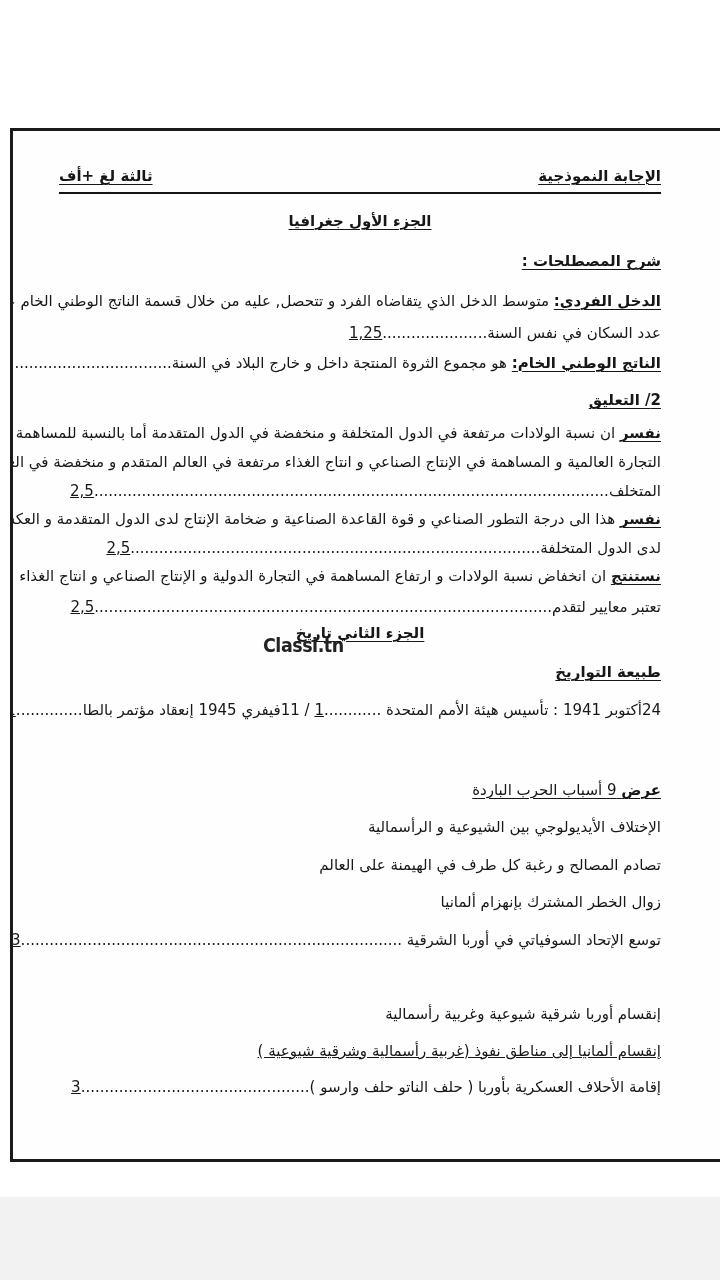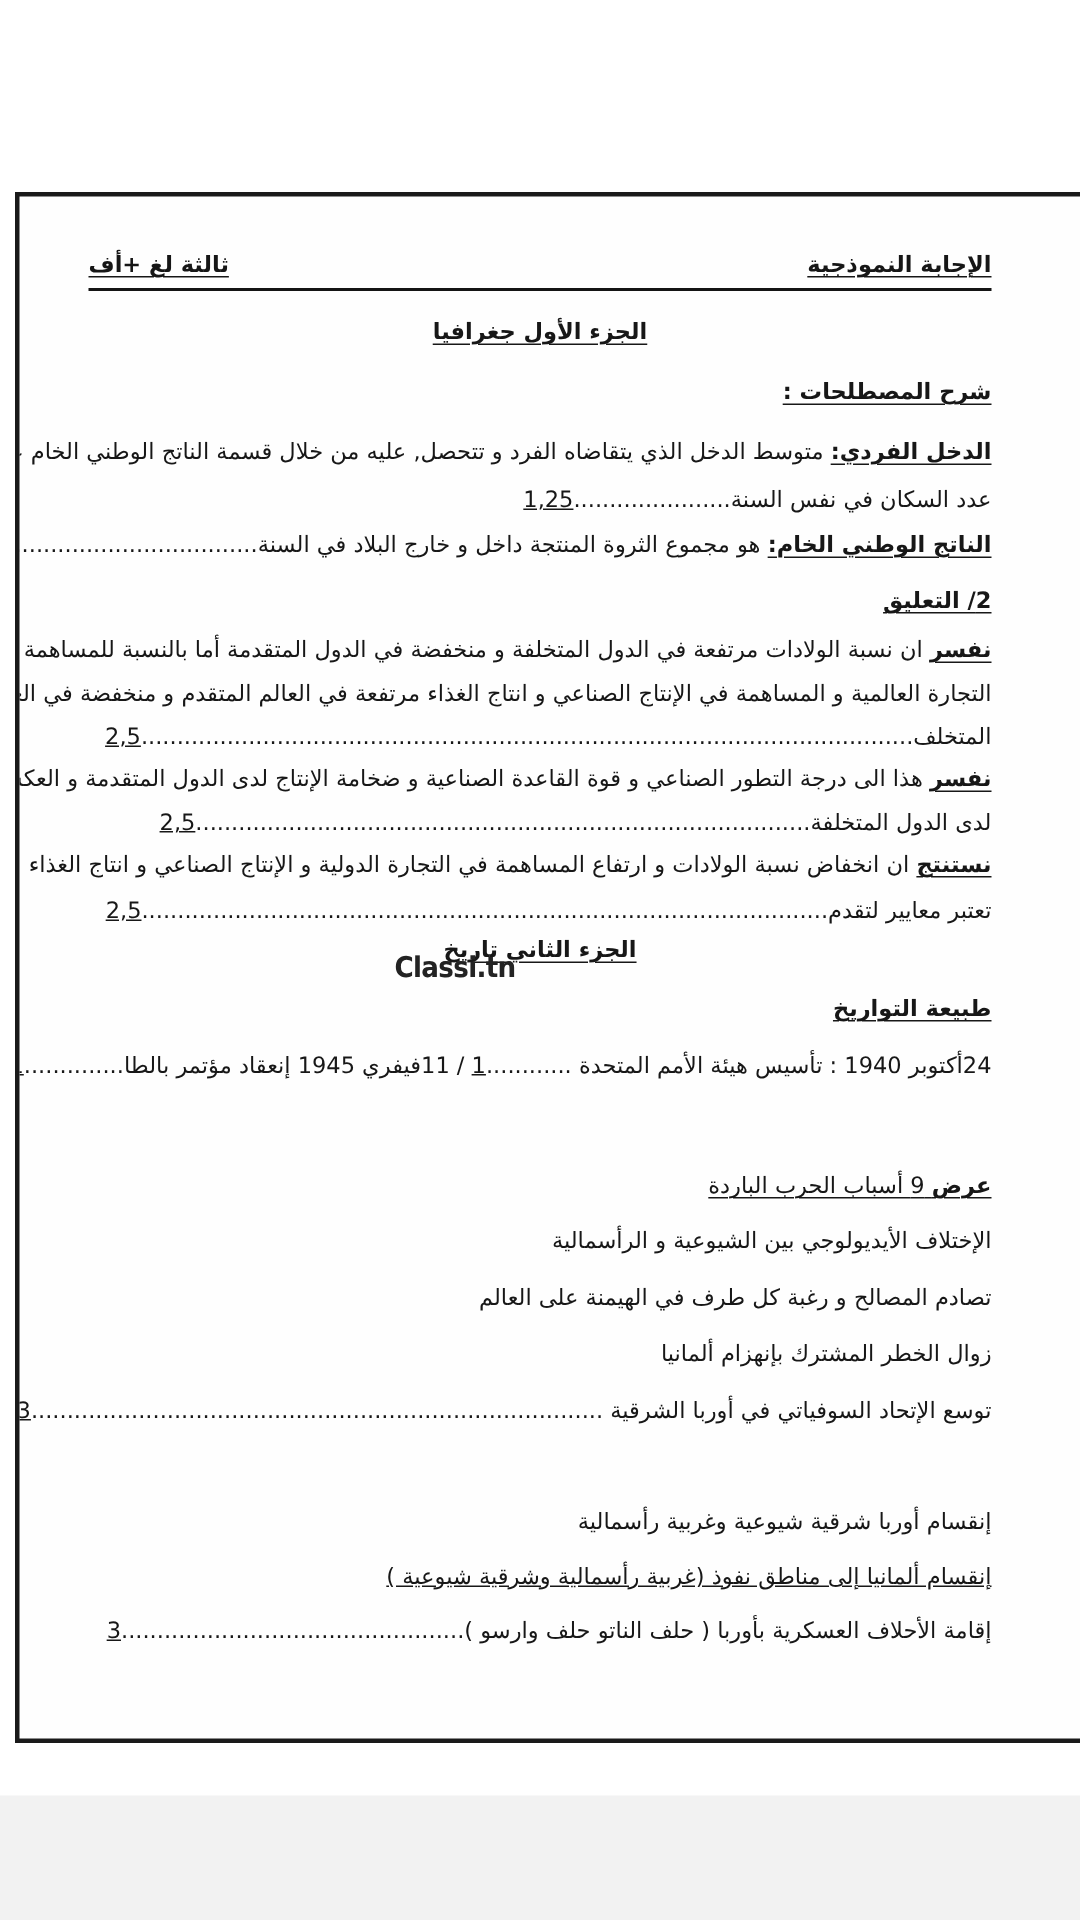--- a/index.html
+++ b/index.html
@@ -105,21 +105,21 @@
   <div class="line center" style="top:491px;">
     <span class="b u">الجزء الثاني تاريخ</span>
   </div>
   <div class="watermark">Classi.tn</div>
 
   <div class="line" style="top:530px;">
     <span class="b u">طبيعة التواريخ</span>
   </div>
 
   <div class="line" style="top:568px;">
-    <span>24أكتوبر 1940 : تأسيس هيئة الأمم المتحدة </span><span>............</span><span class="score">1</span><span> / </span><span>11فيفري 1945 إنعقاد مؤتمر بالطا</span><span>..............</span><span class="score">1</span>
+    <span>24أكتوبر 1941 : تأسيس هيئة الأمم المتحدة </span><span>............</span><span class="score">1</span><span> / </span><span>11فيفري 1945 إنعقاد مؤتمر بالطا</span><span>..............</span><span class="score">1</span>
   </div>
 
 
   <div class="line" style="top:648px;">
     <span class="b u">عرض</span><span class="u"> 9 أسباب الحرب الباردة</span>
   </div>
 
   <div class="line" style="top:685px;">
     <span>الإختلاف الأيديولوجي بين الشيوعية و الرأسمالية</span>
   </div>

